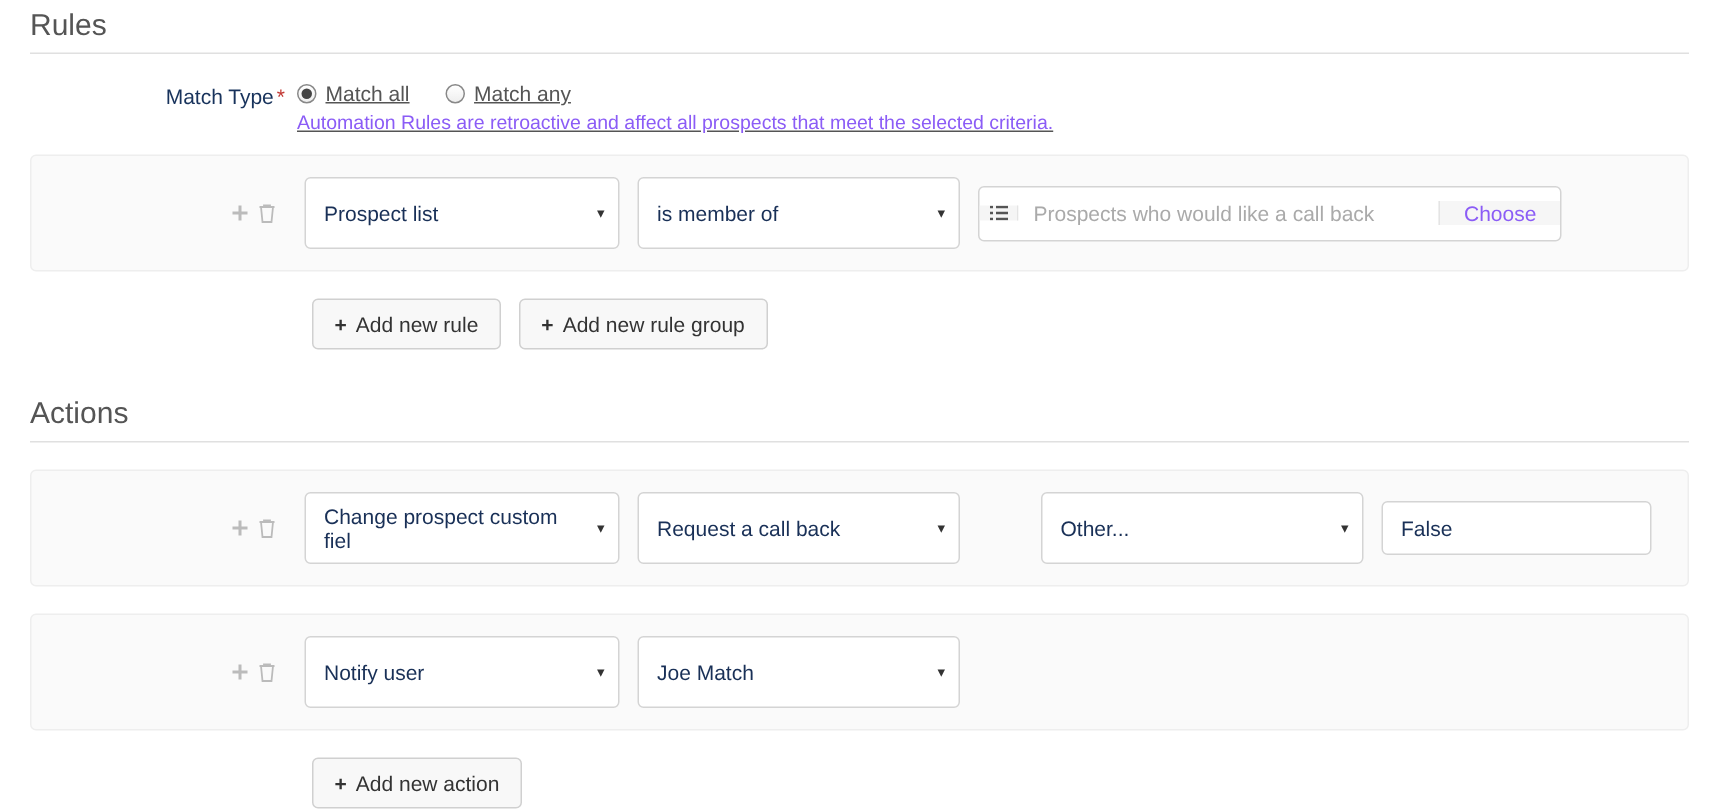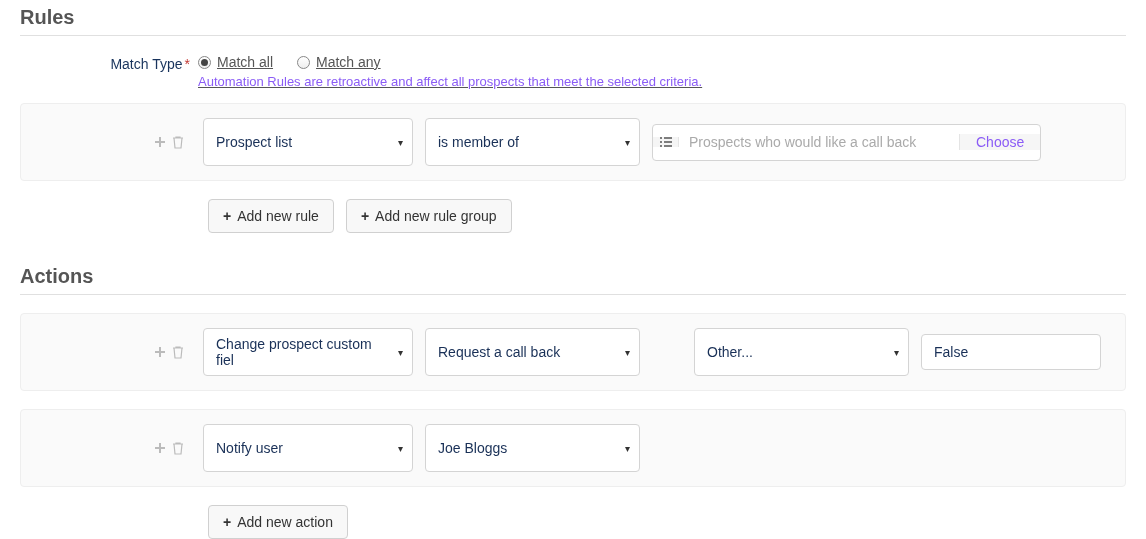--- a/index.html
+++ b/index.html
@@ -5,21 +5,21 @@
     * { box-sizing: border-box; margin: 0; padding: 0; }
     body {
       font-family: "Segoe UI", Arial, sans-serif;
       font-size: 14px;
       color: #333;
       background: #fff;
       padding: 0 20px 30px 20px;
     }
     .section-title {
       font-size: 20px;
-      font-weight: 700;
+      font-weight: 400;
       color: #555;
       padding: 6px 0;
       border-bottom: 1px solid #e0e0e0;
       margin-bottom: 18px;
     }
     .form-row {
       display: flex;
       align-items: flex-start;
       gap: 8px;
       margin-bottom: 14px;
@@ -265,21 +265,21 @@
         </svg>
     </span>
   </div>
   <span class="select-wrap">
     <div class="select w210" style="display: inline-flex; align-items: center;">
       <span>Notify user</span>
     </div>
   </span>
   <span class="select-wrap">
     <div class="select w215" style="display: inline-flex; align-items: center;">
-      <span>Joe Bloggs</span>
+      <span>Joe Match</span>
     </div>
   </span>
 </div>
 
 <div class="btn-row">
   <button class="btn">
     <span class="icon-plus">+</span>
     <span>Add new action</span>
   </button>
 </div>

